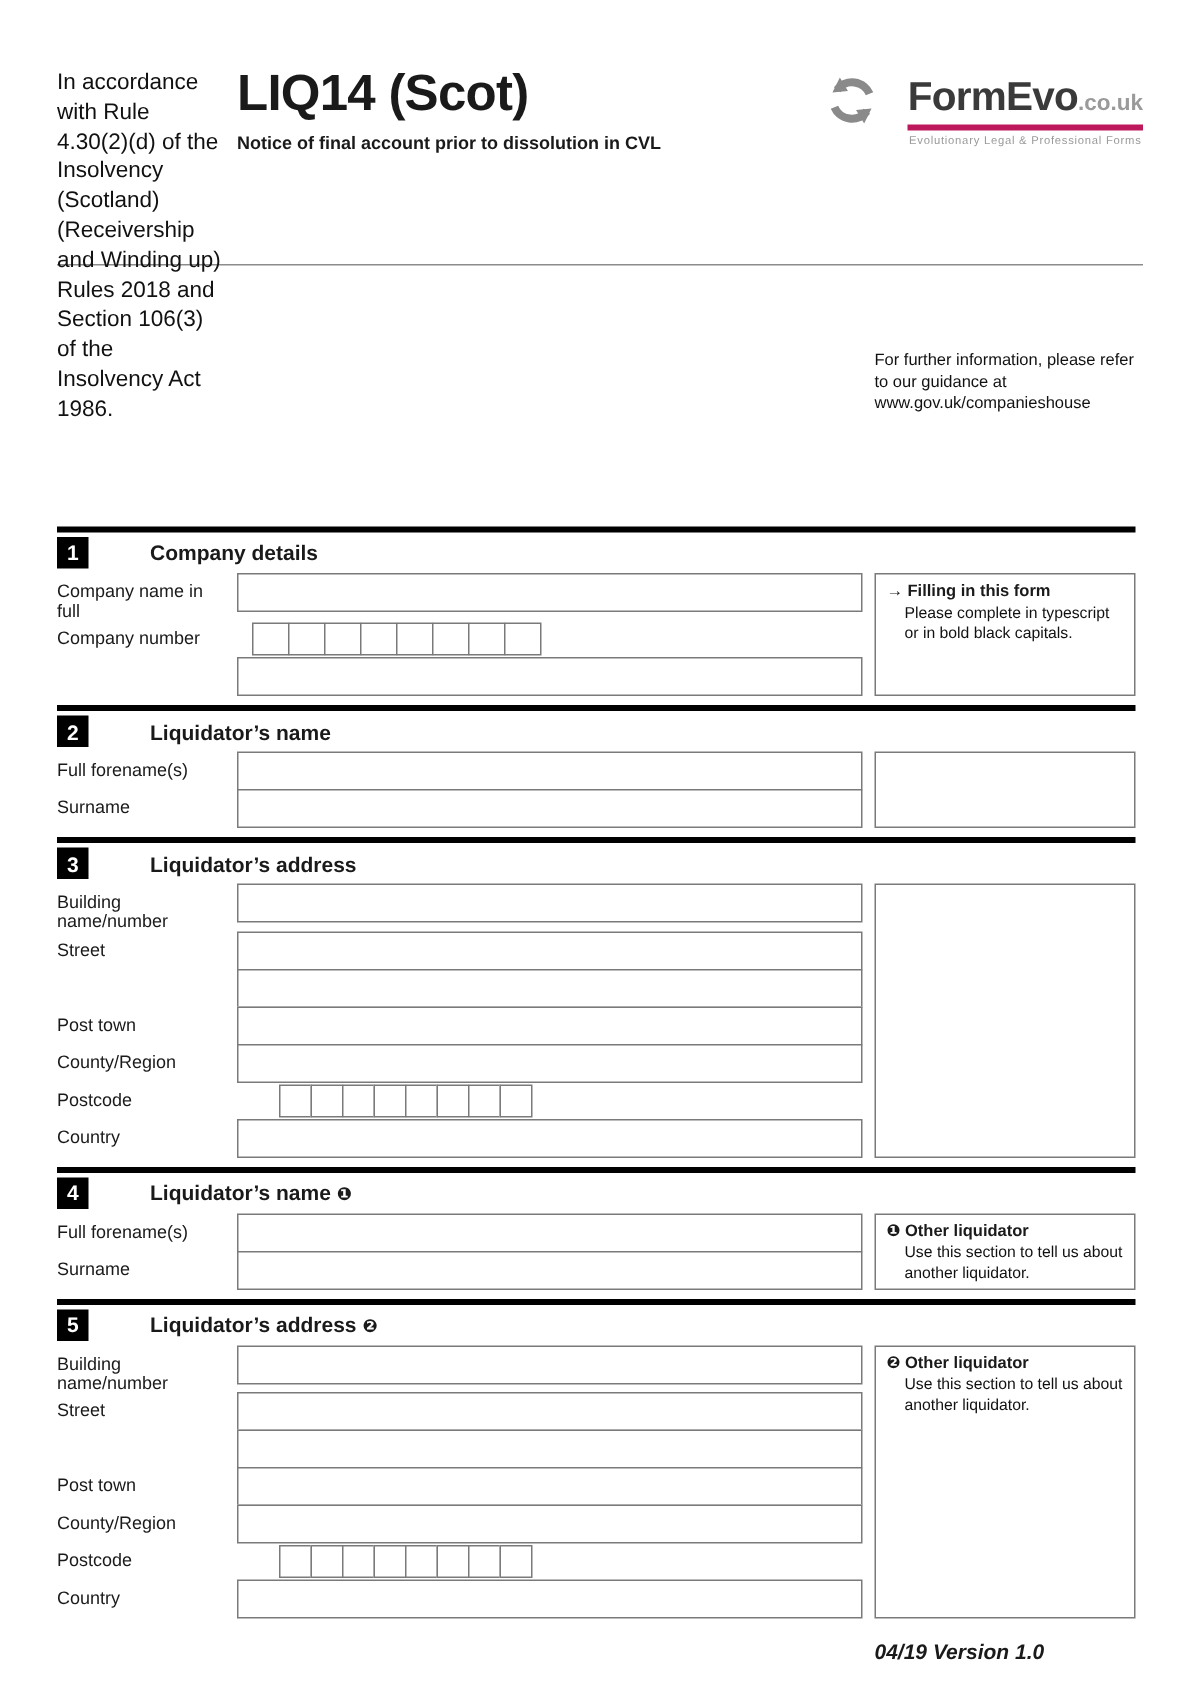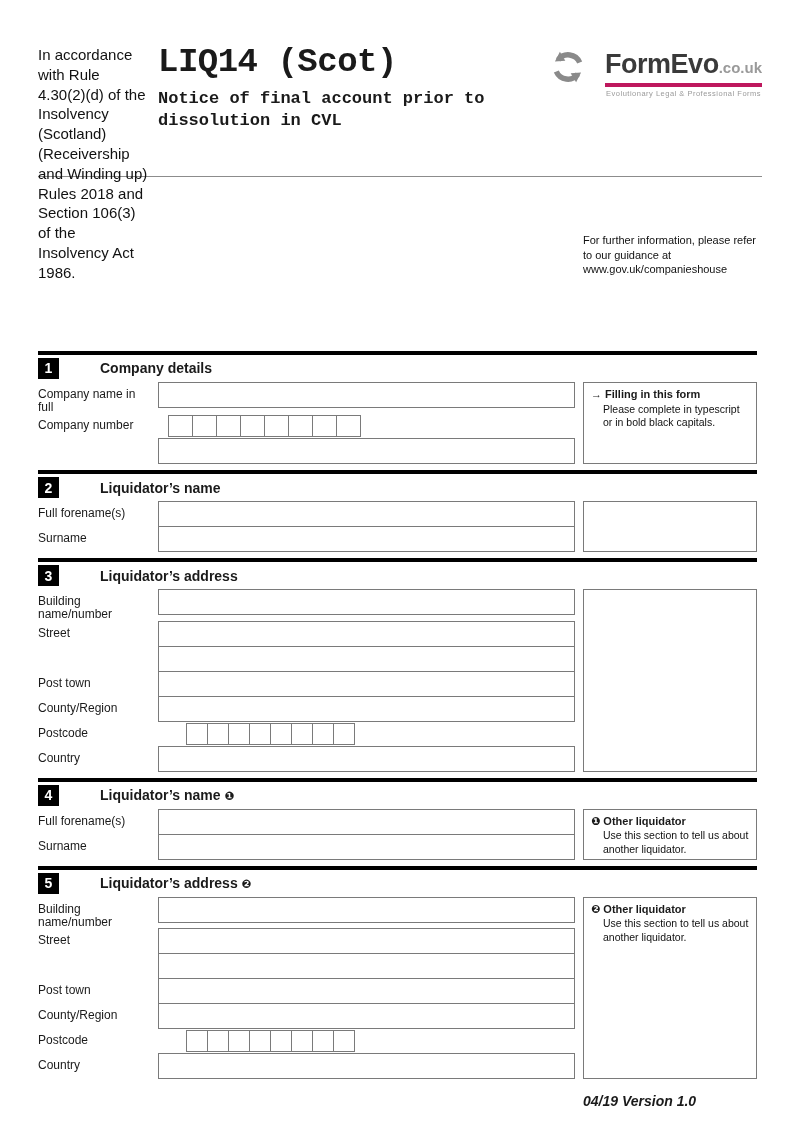--- a/index.html
+++ b/index.html
@@ -8,23 +8,23 @@
     background: #ffffff;
     color: #1a1a1a;
     font-family: "Liberation Sans", "DejaVu Sans", sans-serif;
     overflow: hidden;
   }
   .content { width: 724px; margin: 0 38px; }
 
   
   .header { display: flex; padding-top: 45px; height: 176px; }
   .legal-ref { width: 112px; font-size: 15px; line-height: 1.32; color: #111; }
-  .title-block { margin-left: 8px; flex: 1; font-family: Liberation Mono, monospace; }
+  .title-block { margin-left: 8px; flex: 1; }
   .form-code { font-size: 34px; font-weight: bold; letter-spacing: -0.5px; line-height: 1; }
-  .form-title { margin-top: 9px; font-size: 17px; font-weight: bold; line-height: 1.3; max-width: 395px; }
+  .form-title { margin-top: 9px; font-size: 12px; font-weight: bold; line-height: 1.3; max-width: 395px; }
   .logo { margin-left: auto; display: flex; align-items: flex-start; gap: 19px; padding-top: 4px; }
   .logo-icon svg { display: block; }
   .logo-name { font-size: 27px; font-weight: bold; color: #3a3a3a; letter-spacing: -0.5px; }
   .logo-suffix { font-size: 15px; font-weight: bold; color: #9a9a9a; }
   .logo-tagline { display: block; font-size: 7.5px; color: #9a9a9a; letter-spacing: 0.5px;
                   border-top: 4px solid #be185d; margin-top: 3px; padding-top: 2px; text-align: center; }
   .top-rule { border-top: 1px solid #8c8c8c; width: 724px; }
 
   .guidance { margin-left: 545px; width: 176px; margin-top: 56px; margin-bottom: 74px;
               font-size: 11px; line-height: 1.33; color: #111; }

